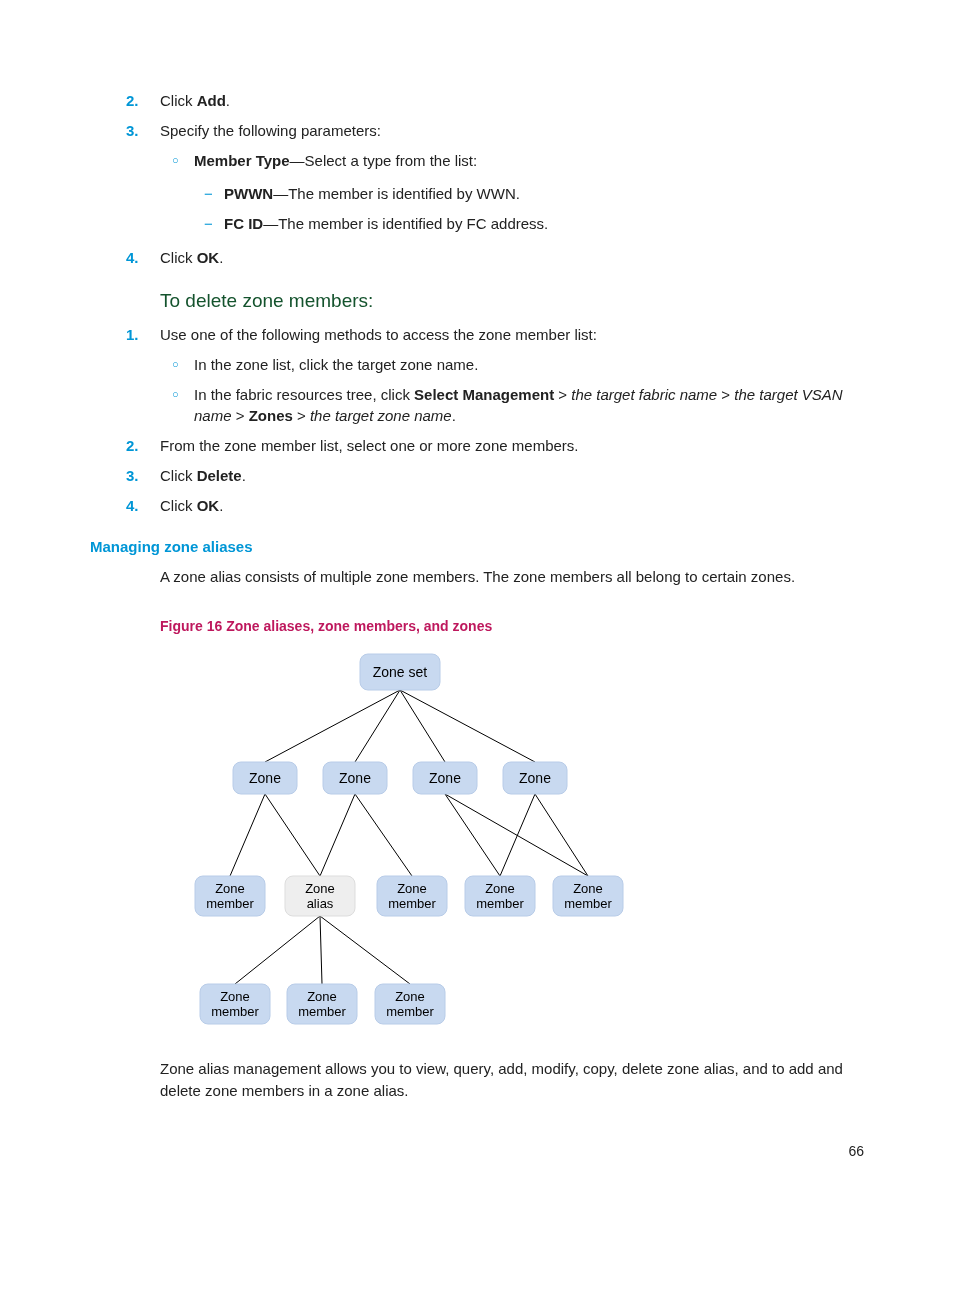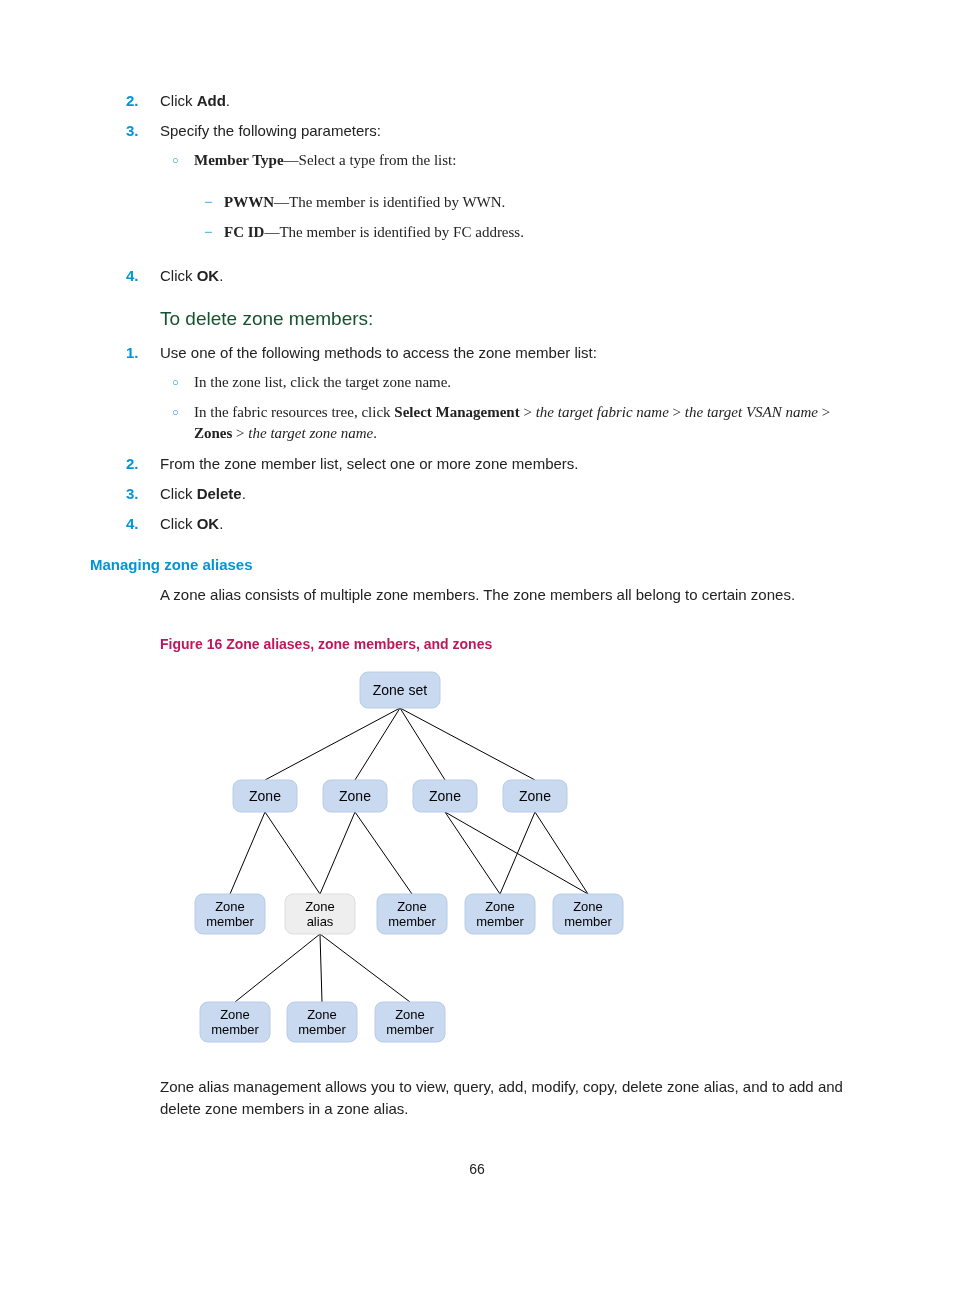--- a/index.html
+++ b/index.html
@@ -28,34 +28,33 @@
     color: #0096d6;
   }
   ul.circ {
     list-style: none;
     padding-left: 34px;
     margin: 8px 0;
   }
   ul.circ > li {
     position: relative;
     margin-bottom: 8px;
-    font-family: Liberation Serif, serif;
   }
   ul.circ > li::before {
     content: "○";
     position: absolute;
     left: -22px;
     color: #0096d6;
     font-size: 11px;
     top: 3px;
   }
   ul.dash {
     list-style: none;
     padding-left: 30px;
-    margin: 21px 0;
+    margin: 12px 0;
   }
   ul.dash > li {
     position: relative;
     margin-bottom: 8px;
   }
   ul.dash > li::before {
     content: "−";
     position: absolute;
     left: -20px;
     color: #0096d6;
@@ -81,21 +80,21 @@
   .figcap {
     color: #be185d;
     font-weight: bold;
     font-size: 14px;
     margin: 28px 0 8px 70px;
   }
   .diagram {
     margin-left: 70px;
   }
   .pagenum {
-    text-align: center;
+    text-align: right;
     font-size: 14px;
     margin-top: 40px;
   }
   b { font-weight: bold; }
   i { font-style: italic; }
 </style>
 </head>
 <body>
 
 <ol class="main">

